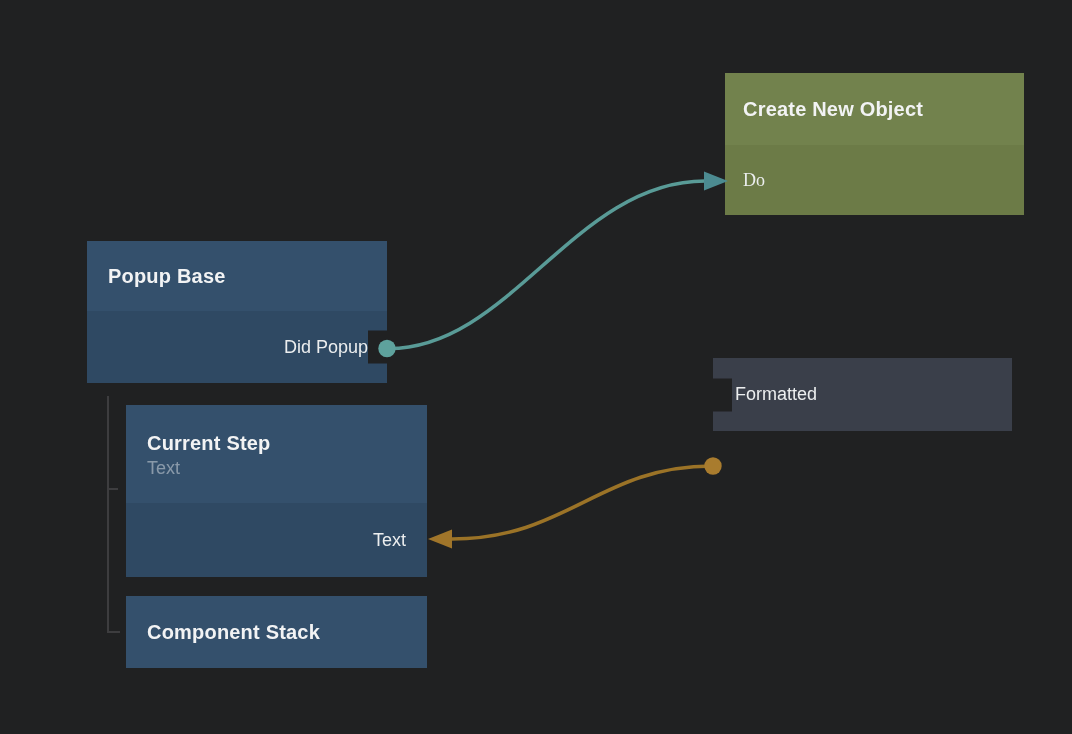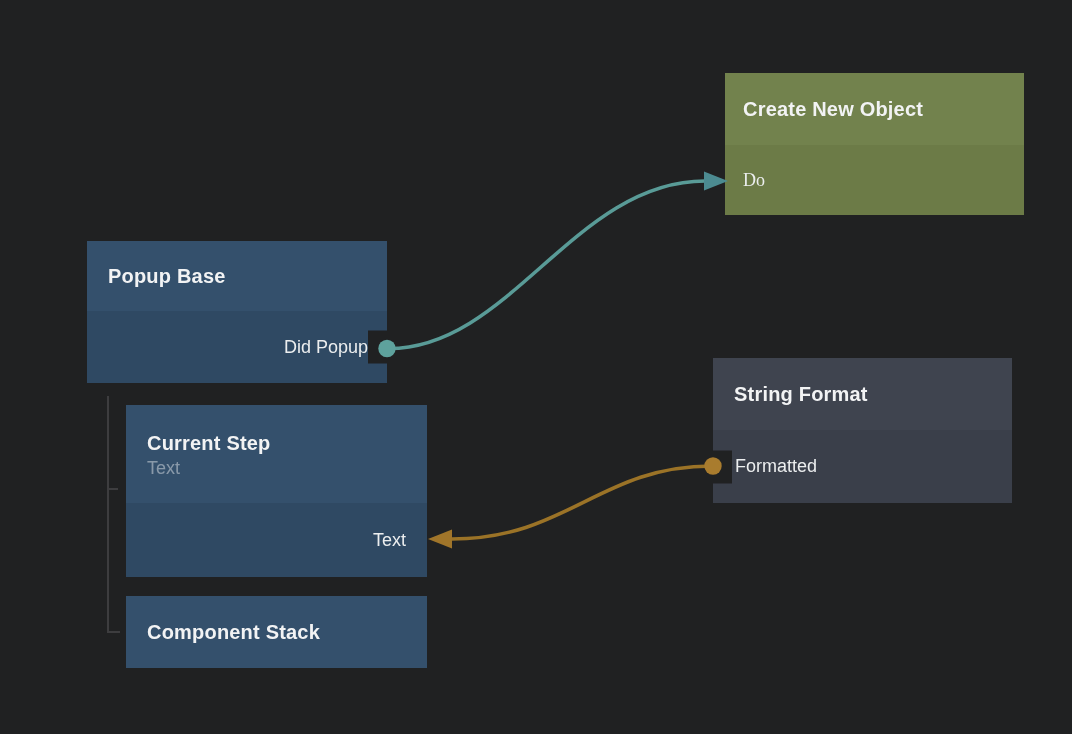--- a/index.html
+++ b/index.html
@@ -127,23 +127,20 @@
     <div class="node-header" style="background: rgb(52, 80, 108);">
       <div class="node-title">Popup Base</div>
     </div>
     <div class="port-row row-right" style="background: rgb(47, 73, 99);">
       <span class="port-label">Did Popup</span>
       <div class="port-notch notch-right" style="background: rgb(32, 33, 34);"></div>
     </div>
   </div>
 
   <div class="node" id="node-string-format">
-    <div class="node-header" style="background: rgb(63, 68, 79);">
-      <div class="node-title">String Format</div>
-    </div>
     <div class="port-row row-left" style="padding-left: 22px; background: rgb(58, 63, 74);">
       <span class="port-label">Formatted</span>
       <div class="port-notch notch-left" style="background: rgb(32, 33, 34);"></div>
     </div>
   </div>
 
   <div class="node" id="node-current-step">
     <div class="node-header" style="background: rgb(52, 80, 108);">
       <div class="node-title">Current Step</div>
       <div class="node-subtitle">Text</div>

